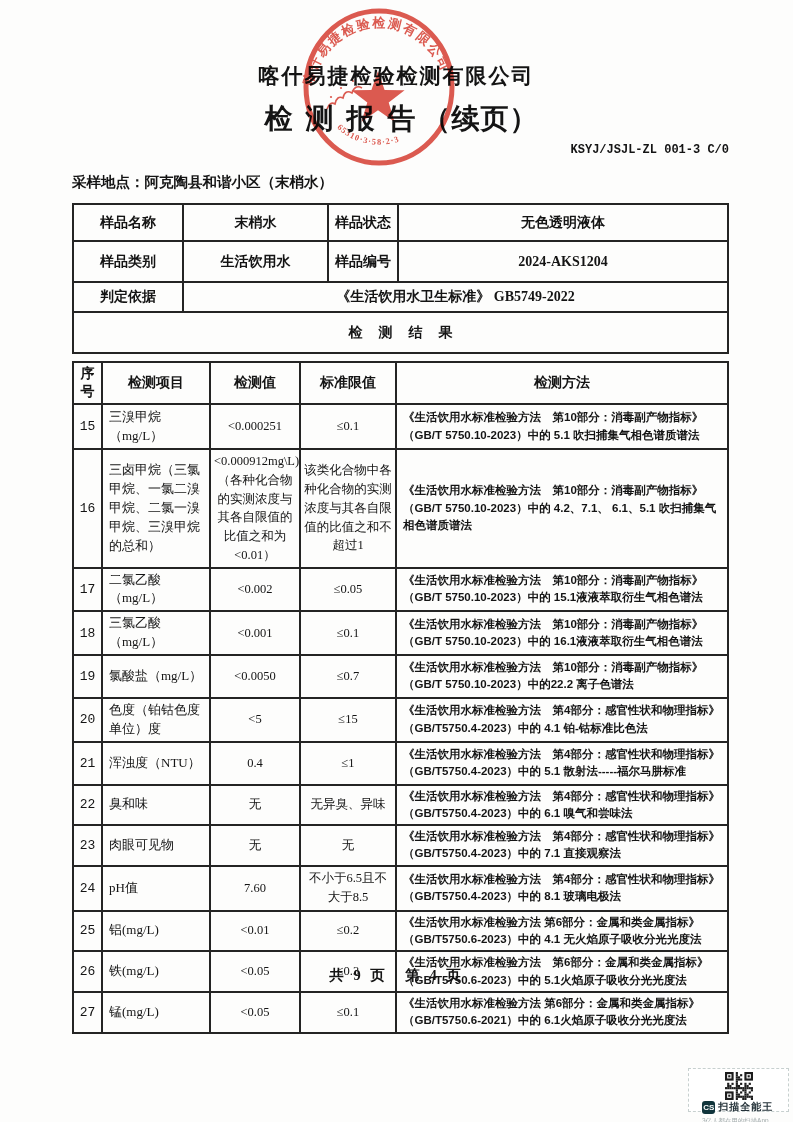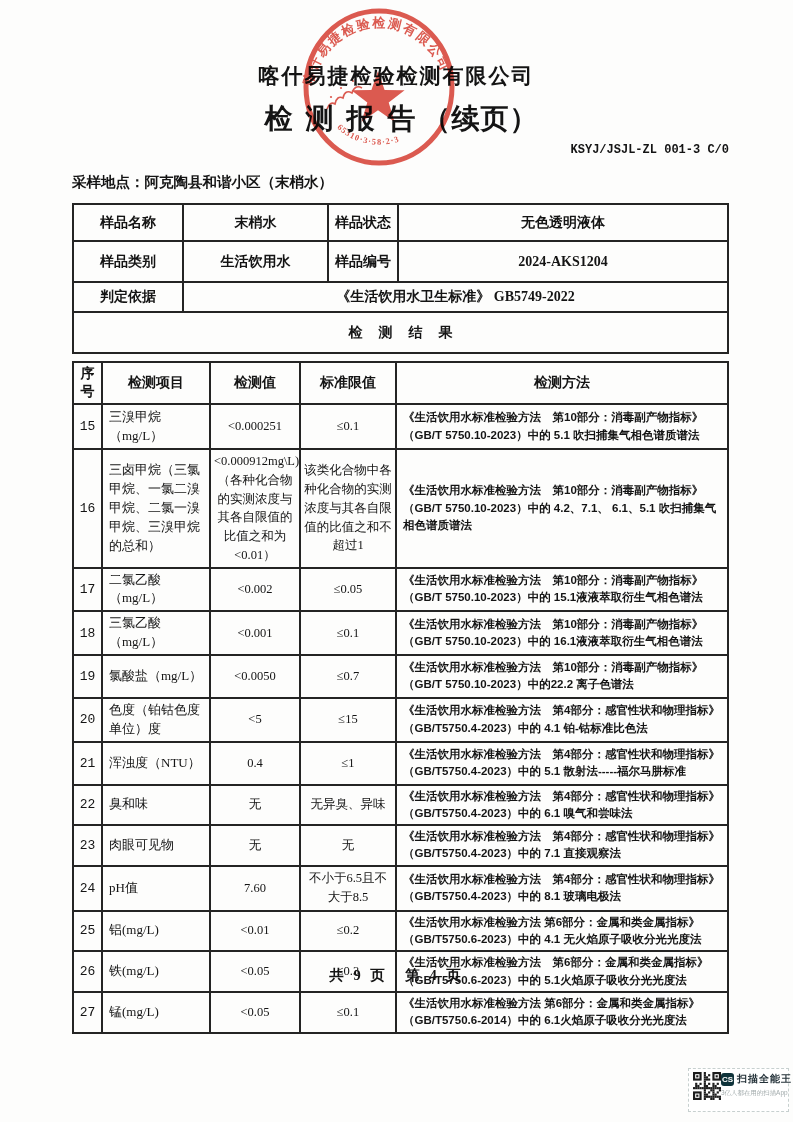--- a/index.html
+++ b/index.html
@@ -59,22 +59,22 @@
   .results-table tbody tr:nth-child(12){height:41px;}
   .results-table tbody tr:nth-child(13){height:38px;}
 
   
   .footer{position:absolute;top:966px;left:0;right:0;text-align:center;
           font-size:14.5px;font-weight:bold;letter-spacing:3px;}
 
   
   .badge{position:absolute;left:688px;top:1068px;width:101px;height:44px;
          border:1px dashed #c7d0cf;background:#fff;box-sizing:border-box;
-         display:flex;align-items:flex-start;gap:0;padding:3px 4px;
-         font-family:"Liberation Sans","DejaVu Sans",sans-serif;}
+         display:flex;align-items:center;gap:0;padding:3px 4px;
+         font-family:"Liberation Sans","DejaVu Sans",sans-serif;flex-direction:column;}
   .badge .qr{width:28px;height:28px;flex:0 0 auto;}
   .badge-right{display:flex;flex-direction:column;justify-content:center;}
   .badge-top{display:flex;align-items:center;gap:3px;}
   .cs-icon{width:13px;height:13px;border-radius:3px;background:#10343b;color:#fff;
            font-size:8px;font-weight:bold;display:inline-flex;align-items:center;
            justify-content:center;}
   .badge-name{font-size:10px;font-weight:bold;color:#243239;letter-spacing:1px;white-space:nowrap;}
   .badge-sub{font-size:7px;color:#a2abac;margin-top:2px;white-space:nowrap;transform:scale(.92);transform-origin:left;}
 </style>
 </head>
@@ -238,21 +238,21 @@
           <td class="c-item">铁(mg/L)</td>
           <td class="c-value">&lt;0.05</td>
           <td class="c-limit">≤0.3</td>
           <td class="c-method">《生活饮用水标准检验方法　第6部分：金属和类金属指标》（GB/T5750.6-2023）中的 5.1火焰原子吸收分光光度法</td>
         </tr>
         <tr>
           <td class="c-no">27</td>
           <td class="c-item">锰(mg/L)</td>
           <td class="c-value">&lt;0.05</td>
           <td class="c-limit">≤0.1</td>
-          <td class="c-method">《生活饮用水标准检验方法 第6部分：金属和类金属指标》（GB/T5750.6-2014）中的 6.1火焰原子吸收分光光度法</td>
+          <td class="c-method">《生活饮用水标准检验方法 第6部分：金属和类金属指标》（GB/T5750.6-2021）中的 6.1火焰原子吸收分光光度法</td>
         </tr>
       </tbody>
   </table>
 
   <div class="footer">共 9 页　第 4 页</div>
 
   <div class="badge">
     <svg class="qr" viewBox="0 0 26 26">
         <rect x="0" y="0" width="8" height="8" fill="#1c1c1c"></rect>
         <rect x="2" y="2" width="4" height="4" fill="#fff"></rect>

